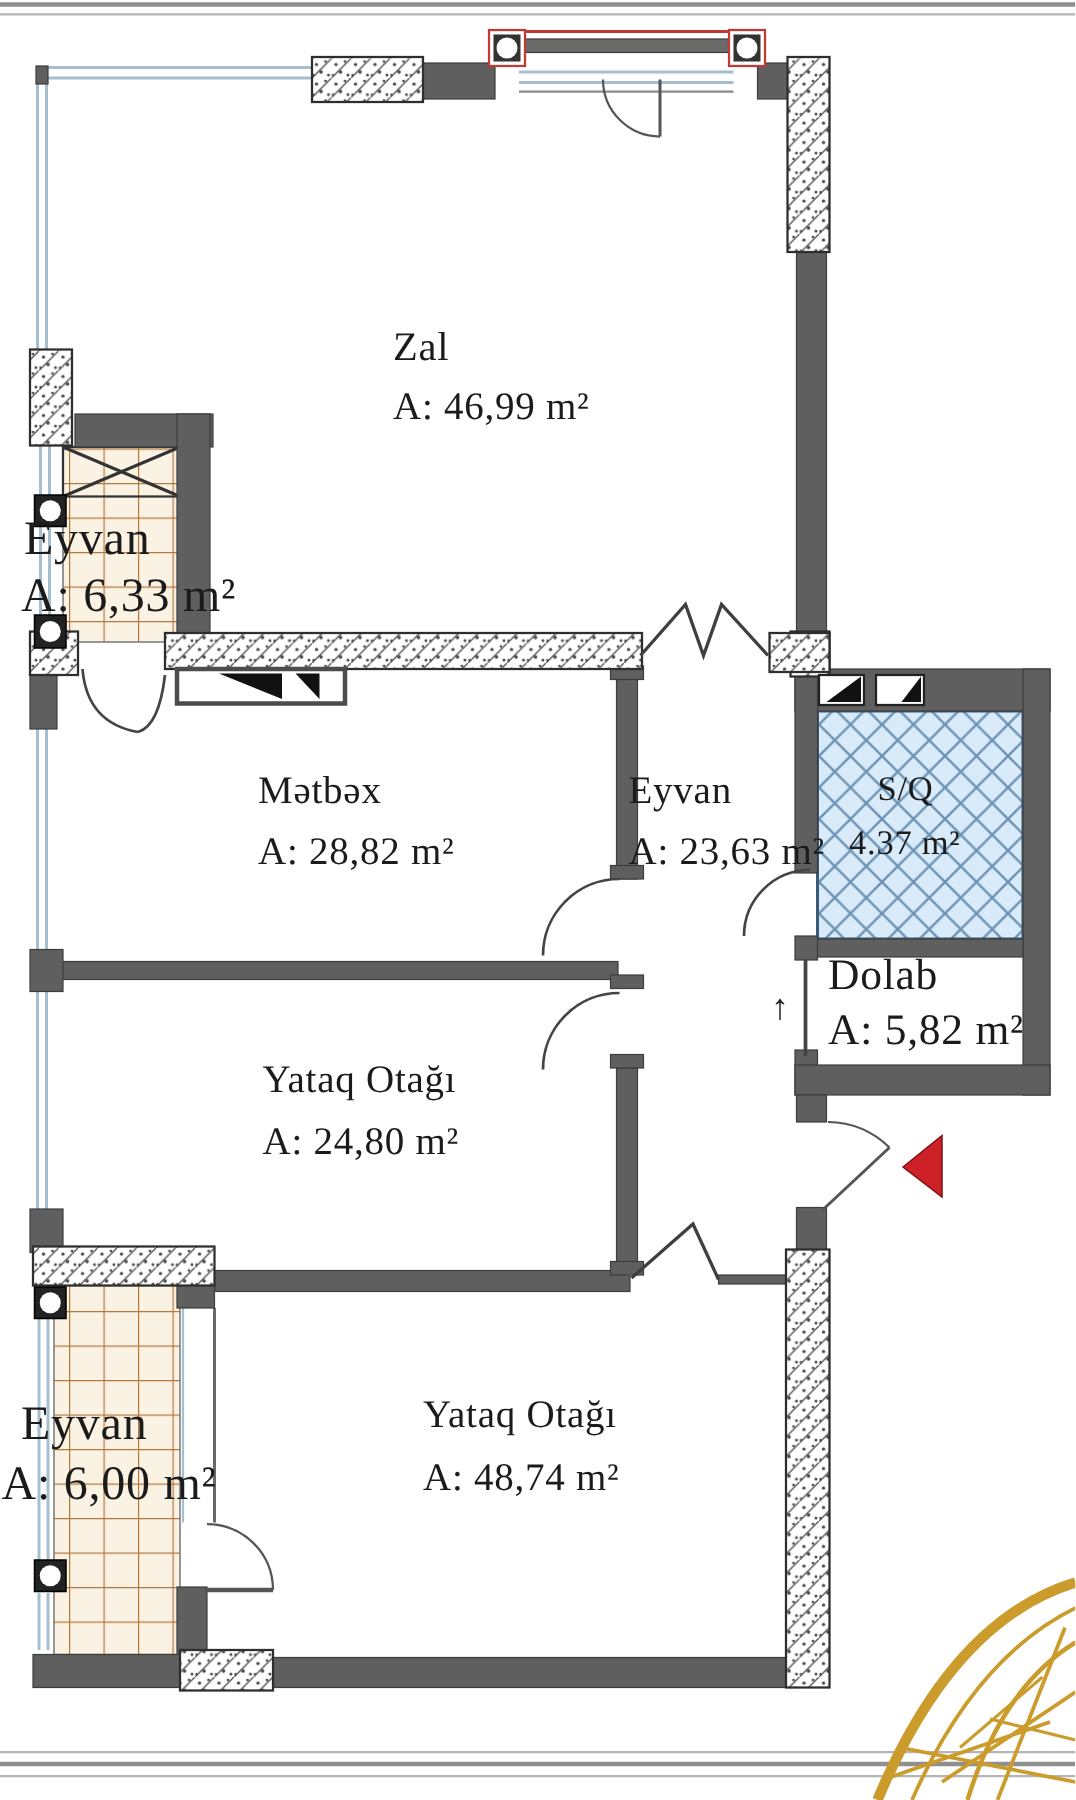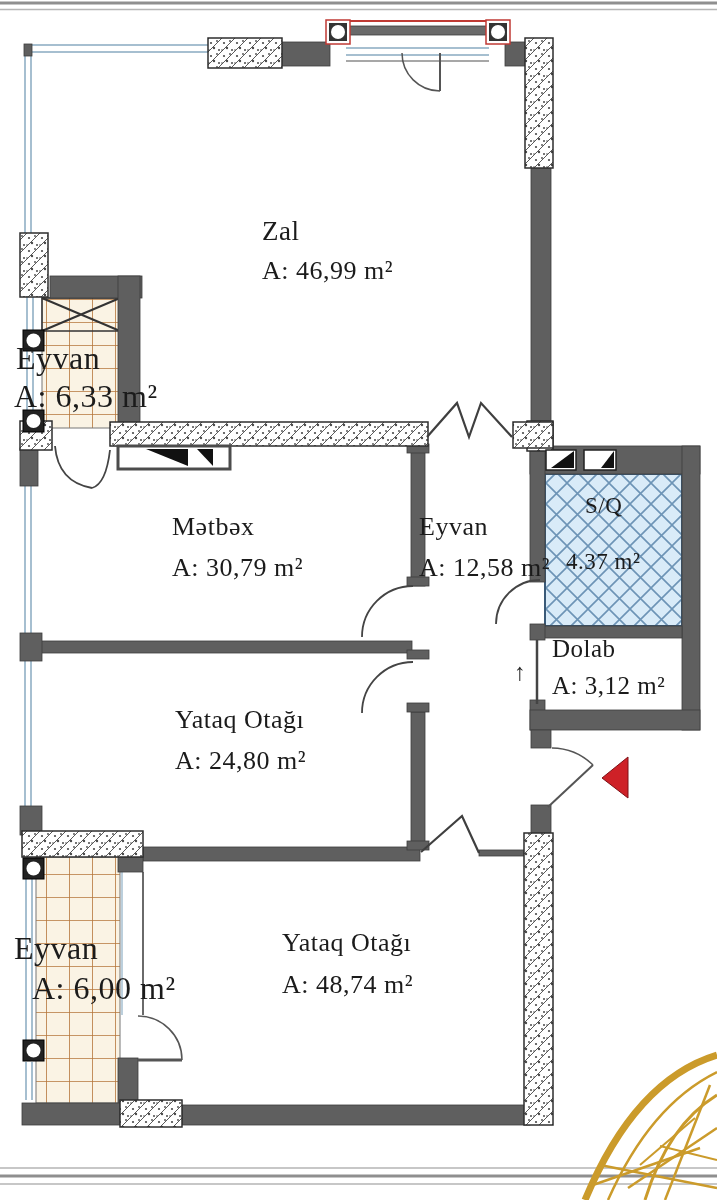--- a/index.html
+++ b/index.html
@@ -15,21 +15,21 @@
   .lbl{
     position:absolute;
     color:#1b1b1b;
     line-height:1;
     white-space:nowrap;
     letter-spacing:0.5px;
   }
   .t26{font-size:26px;}
   .t24{font-size:32px;}
   .t23{font-size:23px;}
-  .t25{font-size:25px;}
+  .t25{font-size:29px;}
   .t27{font-size:27px;}
   .arrow{font-size:24px;color:#222;}
 </style>
 </head>
 <body>
 
 <div class="page">
 
   <svg class="plan-svg" width="717" height="1200" viewBox="0 0 717 1200">
     <defs>
@@ -200,35 +200,35 @@
     </g>
   </svg>
 
   <div class="lbl t27" style="left:262px;top:218px">Zal</div>
   <div class="lbl t26" style="left:262px;top:258px">A: 46,99 m²</div>
 
   <div class="lbl t24" style="left:16px;top:342px">Eyvan</div>
   <div class="lbl t24" style="left:14px;top:380px">A: 6,33 m²</div>
 
   <div class="lbl t26" style="left:172px;top:514px">Mətbəx</div>
-  <div class="lbl t26" style="left:172px;top:555px">A: 30,79 m²</div>
+  <div class="lbl t26" style="left:172px;top:555px">A: 28,82 m²</div>
 
   <div class="lbl t26" style="left:419px;top:514px">Eyvan</div>
-  <div class="lbl t26" style="left:419px;top:555px">A: 12,58 m²</div>
-
-  <div class="lbl t23" style="left:585px;top:494px">S/Q</div>
+  <div class="lbl t26" style="left:419px;top:555px">A: 23,63 m²</div>
+
+  <div class="lbl t23" style="left:585px;top:514px">S/Q</div>
   <div class="lbl t23" style="left:566px;top:550px">4.37 m²</div>
 
   <div class="lbl t25" style="left:552px;top:636px">Dolab</div>
-  <div class="lbl t25" style="left:552px;top:673px">A: 3,12 m²</div>
+  <div class="lbl t25" style="left:552px;top:673px">A: 5,82 m²</div>
 
   <div class="lbl t26" style="left:175px;top:707px">Yataq Otağı</div>
   <div class="lbl t26" style="left:175px;top:748px">A: 24,80 m²</div>
 
   <div class="lbl t24" style="left:14px;top:932px">Eyvan</div>
-  <div class="lbl t24" style="left:32px;top:972px">A: 6,00 m²</div>
+  <div class="lbl t24" style="left:1px;top:972px">A: 6,00 m²</div>
 
   <div class="lbl t26" style="left:282px;top:930px">Yataq Otağı</div>
   <div class="lbl t26" style="left:282px;top:972px">A: 48,74 m²</div>
 
   <div class="lbl arrow" style="left:514px;top:660px">↑</div>
 
 </div>
 
 </body></html>

